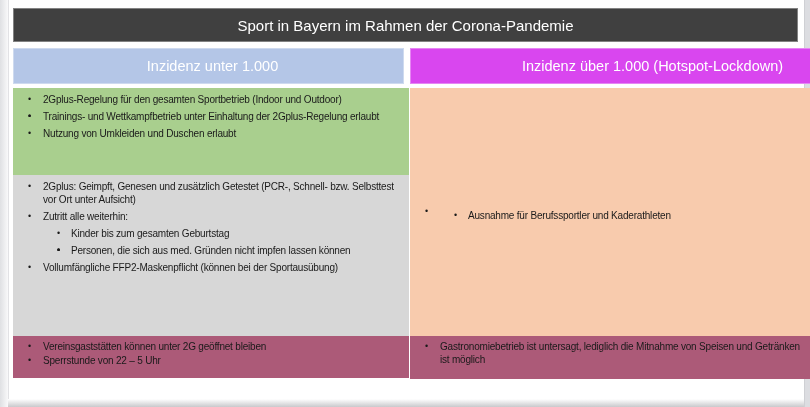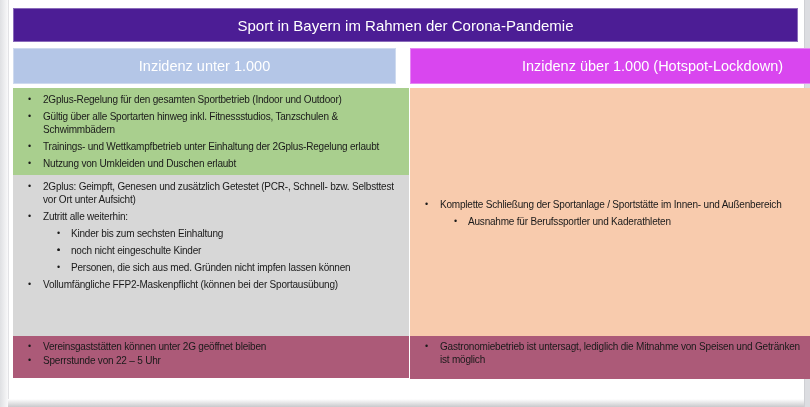--- a/index.html
+++ b/index.html
@@ -19,21 +19,21 @@
   }
   .edge-bottom{
     position:absolute;left:8px;top:399px;width:796px;height:8px;
     background:linear-gradient(to bottom,#ffffff,#c9c9cc);
   }
   .bar{
     position:absolute;display:flex;align-items:center;justify-content:center;
     color:#ffffff;box-shadow:inset 0 0 0 1px rgba(255,255,255,0.35);
   }
   .title-bar{left:13px;top:8px;width:785px;height:34px;font-size:15px;}
-  .hdr-left{left:13px;top:48px;width:383px;height:36px;font-size:14.5px;}
+  .hdr-left{left:13px;top:48px;width:383px;height:36px;font-size:14.5px;padding-left:8px;}
   .hdr-right{left:410px;top:48px;width:389px;height:36px;font-size:14.5px;}
   .box{
     position:absolute;overflow:hidden;color:#1a1a1a;
     font-size:10px;line-height:13px;letter-spacing:-0.2px;
     padding:5px 5px 3px 8px;
   }
   .box-green{left:13px;top:88px;width:383px;height:84px;}
   .box-gray{left:13px;top:175px;width:383px;height:157px;}
   .box-maroon-left{left:13px;top:336px;width:383px;height:35px;padding-top:4px;}
   .box-orange{left:410px;top:88px;width:389px;height:244px;display:flex;flex-direction:column;justify-content:center;}
@@ -45,54 +45,54 @@
   .box-maroon-left .row,.box-maroon-right .row{margin-bottom:1px;}
   .bold{font-weight:normal;}
 </style>
 </head>
 <body>
 
 <div class="edge-left"></div>
 <div class="edge-right"></div>
 <div class="edge-bottom"></div>
 
-<div class="bar title-bar" style="background-color: #4c1d95;">
+<div class="bar title-bar" style="background-color: #404040;">
   <span>Sport in Bayern im Rahmen der Corona-Pandemie</span>
 </div>
 
 <div class="bar hdr-left" style="background-color: rgb(180, 198, 231);">
   <span>Inzidenz unter 1.000</span>
 </div>
 
 <div class="bar hdr-right" style="background-color: #d946ef; padding-left: 48px;">
   <span>Inzidenz über 1.000 (Hotspot-Lockdown)</span>
 </div>
 
 <div class="box box-green" style="background-color: rgb(169, 207, 142);">
     <div class="row"><span class="b">•</span><span><span class="bold">2Gplus-Regelung</span><span> für den gesamten Sportbetrieb </span><span class="bold">(Indoor und Outdoor)</span></span></div>
-    <div class="row"><span class="b">•</span><span><span class="bold">Gültig über alle Sportarten</span><span> hinweg inkl. Fitnessstudios, Tanzschulen &amp; Schwimmbädern</span></span></div>
+    <div class="row"><span class="b">•</span></div>
     <div class="row"><span class="b">•</span><span><span class="bold">Trainings- und Wettkampfbetrieb</span><span> unter Einhaltung der 2Gplus-Regelung erlaubt</span></span></div>
     <div class="row"><span class="b">•</span><span><span>Nutzung von </span><span class="bold">Umkleiden und Duschen</span><span> erlaubt</span></span></div>
   </div>
 
 <div class="box box-gray" style="background-color: rgb(215, 215, 215);">
     <div class="row"><span class="b">•</span><span><span>2Gplus: </span><span class="bold">Geimpft, Genesen und zusätzlich Getestet</span><span> (PCR-, Schnell- bzw. Selbsttest vor Ort unter Aufsicht)</span></span></div>
     <div class="row"><span class="b">•</span><span><span>Zutritt alle weiterhin:</span></span></div>
-    <div class="row ind1"><span class="b">•</span><span><span>Kinder bis zum sechsten Einhaltung</span></span></div>
+    <div class="row ind1"><span class="b">•</span><span><span>Kinder bis zum gesamten Geburtstag</span></span></div>
     <div class="row ind1"><span class="b">•</span></div>
-    <div class="row ind1"><span class="b">•</span><span><span>noch nicht eingeschulte Kinder</span></span></div>
+    <div class="row ind1"><span class="b">•</span></div>
     <div class="row ind1"><span class="b">•</span><span><span>Personen, die sich aus med. Gründen nicht impfen lassen können</span></span></div>
     <div class="row"><span class="b">•</span><span><span>Vollumfängliche FFP2-Maskenpflicht (können bei der Sportausübung)</span></span></div>
   </div>
 
 <div class="box box-maroon-left" style="background-color: rgb(172, 90, 120);">
     <div class="row"><span class="b">•</span><span><span>Vereinsgaststätten können unter 2G geöffnet bleiben</span></span></div>
     <div class="row"><span class="b">•</span><span><span>Sperrstunde von 22 – 5 Uhr</span></span></div>
   </div>
 
 <div class="box box-orange" style="background-color: rgb(248, 203, 173);">
-    <div class="row"><span class="b">•</span><span><span class="bold">Komplette Schließung</span><span> der Sportanlage / Sportstätte im Innen- und Außenbereich</span></span></div>
+    <div class="row"><span class="b">•</span></div>
     <div class="row ind1"><span class="b">•</span><span><span>Ausnahme für Berufssportler und Kaderathleten</span></span></div>
   </div>
 
 <div class="box box-maroon-right" style="background-color: rgb(172, 90, 120);">
     <div class="row"><span class="b">•</span><span><span>Gastronomiebetrieb ist untersagt, lediglich die Mitnahme von Speisen und Getränken ist möglich</span></span></div>
   </div>
 
 </body></html>

